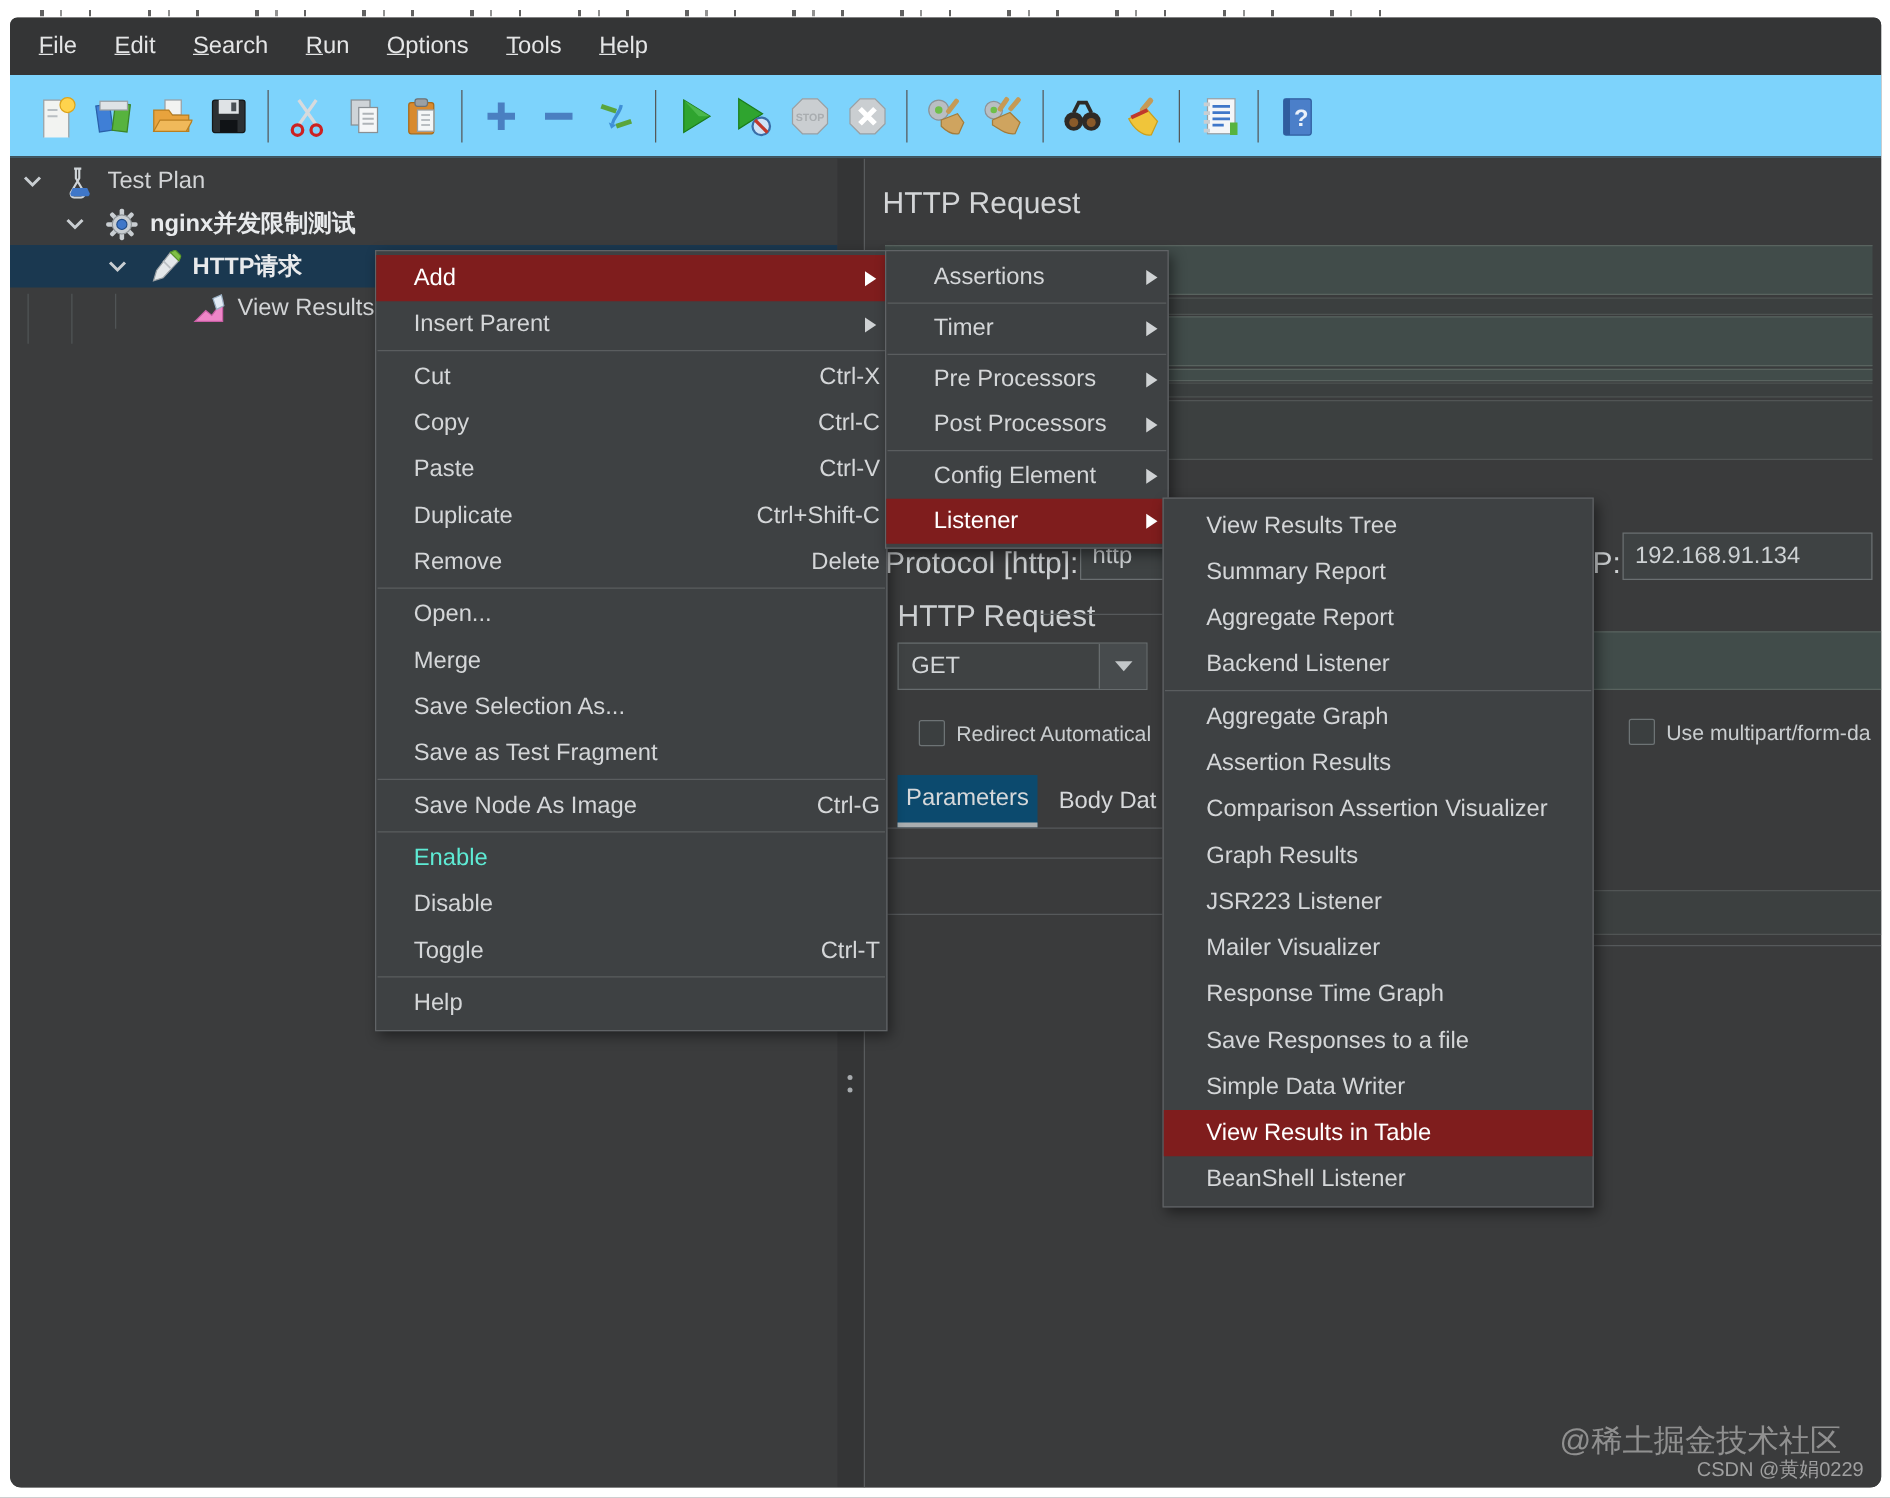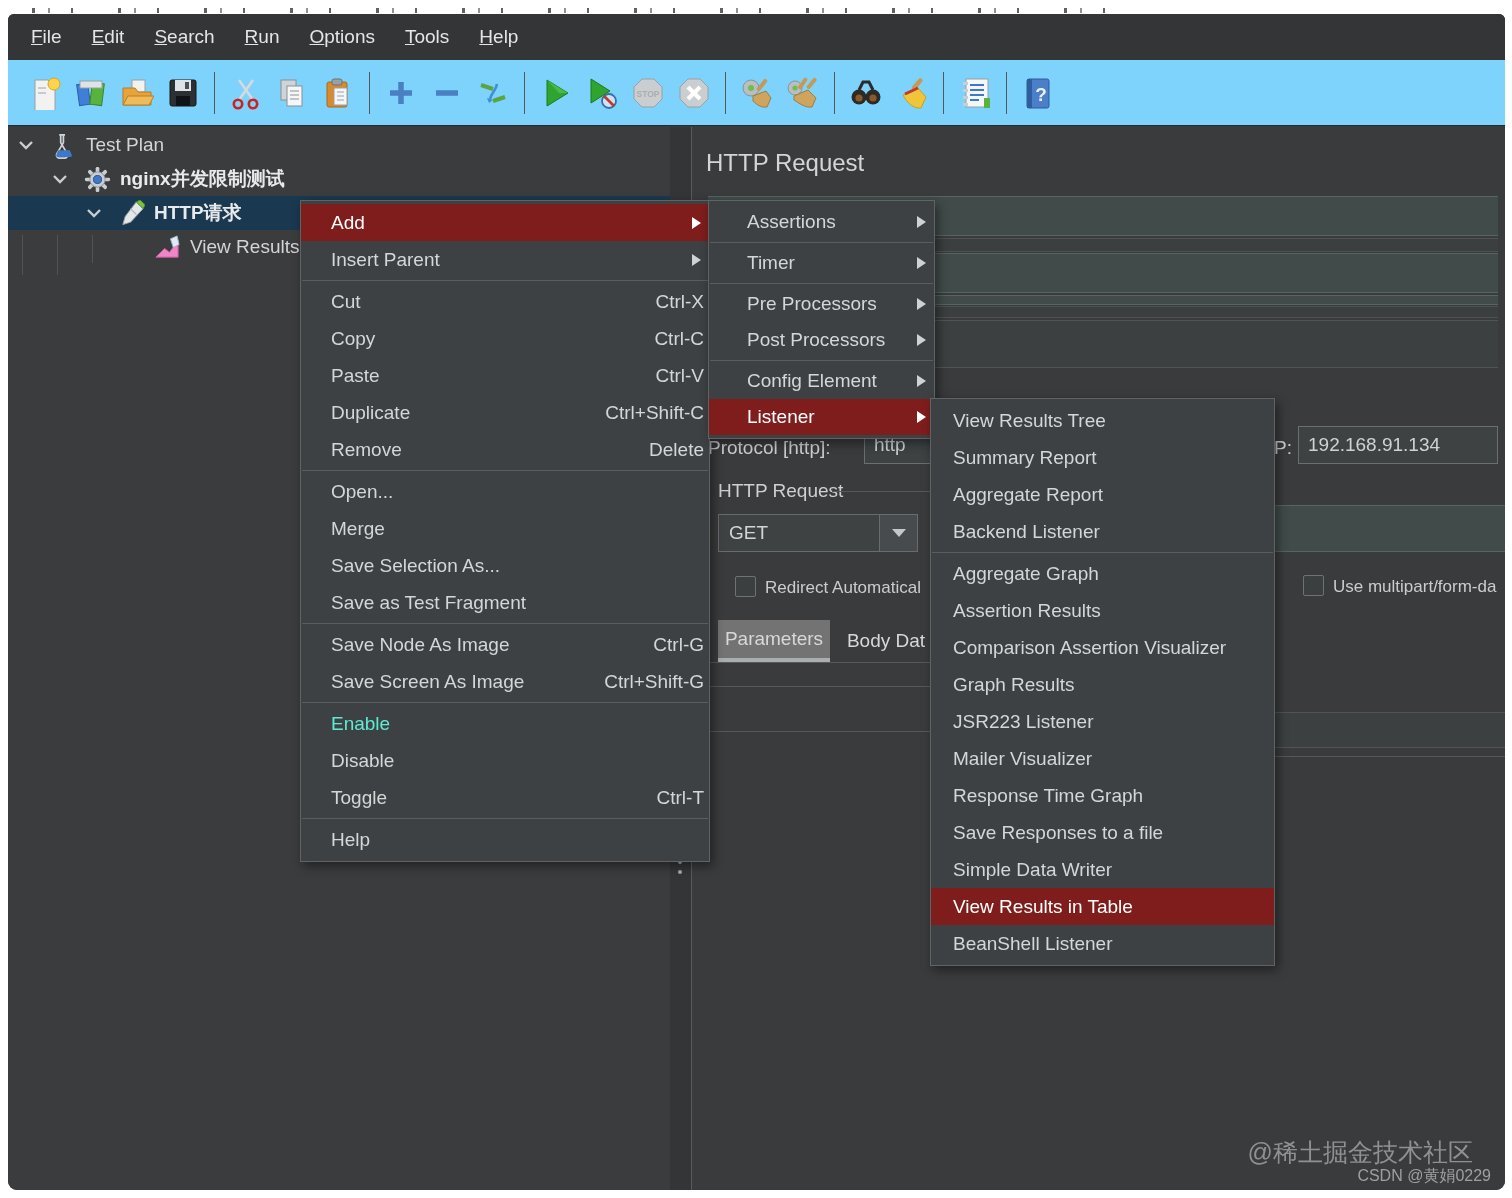--- a/index.html
+++ b/index.html
@@ -44,40 +44,40 @@
   .guide { position:absolute; width:1px; background:#50545六; background:#505456; }
 
   
   .rp-title { position:absolute; color:#d3d5d7; font-size:24px; }
   .stripe { position:absolute; }
   .g { background:#414c4a; border-top:1px solid #59635f; border-bottom:1px solid #59635f; }
   .dk { background:#3b3f3f; border-top:1px solid #4e5352; border-bottom:1px solid #4e5352; }
   .dk2 { background:#3c4040; border-top:1px solid #515555; border-bottom:1px solid #515555; }
   .field { position:absolute; background:#3e4243; border:1px solid #6a6f71; color:#ced2d4; font-size:19px;
            display:flex; align-items:center; padding-left:9px; }
-  .rp-label { position:absolute; color:#cdd0d2; font-size:19px; white-space:nowrap; }
+  .rp-label { position:absolute; color:#cdd0d2; font-size:24px; white-space:nowrap; }
   .hline { position:absolute; height:1px; background:#56595b; }
   .combo { position:absolute; background:#3f4243; border:1px solid #676c6e; display:flex; }
   .combo .val { flex:1; color:#d2d5d7; font-size:19px; display:flex; align-items:center; padding-left:10px; }
   .combo .btn { width:38px; border-left:1px solid #676c6e; background:#474b4d; display:flex; align-items:center; justify-content:center; }
   .tri-down { width:0; height:0; border-left:7px solid transparent; border-right:7px solid transparent; border-top:8px solid #c3c7c9; }
   .cb { position:absolute; width:21px; height:21px; background:#3b3f40; border:1.5px solid #6d7375; border-radius:2px; }
   .cb-label { position:absolute; color:#c9cdcf; font-size:17px; white-space:nowrap; overflow:hidden; }
   .tab { position:absolute; height:42px; display:flex; align-items:center; justify-content:center;
          color:#d6d8da; font-size:19px; }
-  .tab.on { background:#737373; border-bottom:4px solid #a9aeb0;text-align:center; }
+  .tab.on { background:#0c4a6e; border-bottom:4px solid #a9aeb0;text-align:center; }
 
   
   .menu { position:absolute; background:#3e4143; border:1px solid #606366; box-shadow:3px 4px 10px rgba(0,0,0,.45);
           display:flex; flex-direction:column; padding:3px 0; z-index:10; }
   .mi { position:relative; flex:none; display:flex; align-items:center; color:#d4d6d8; font-size:19px;
         padding-left:30px; padding-right:16px; }
   #context-menu .mi { height:37px; }
   #add-submenu .mi { height:36px; padding-left:38px; }
-  #listener-submenu .mi { height:37px; padding-left:22px; }
+  #listener-submenu .mi { height:37px; padding-left:34px; }
   .mi.hl { background:#7f1d1d; color:#ffffff; }
   .mi.dis { color:#5eead4; }
   .mi .sc { position:absolute; right:5px; }
   .msep { flex:none; height:1px; background:#5a5d5f; margin:2px 1px; }
   .arr { position:absolute; right:8px; width:0; height:0; border-left:9px solid #cfd2d4;
          border-top:6px solid transparent; border-bottom:6px solid transparent; }
   #add-submenu { z-index:11; }
   #listener-submenu { z-index:12; }
 
   
@@ -404,24 +404,20 @@
           <span>Save Selection As...</span>
         </div>
       <div class="mi">
           <span>Save as Test Fragment</span>
         </div>
       <div class="msep"></div>
       <div class="mi">
           <span>Save Node As Image</span>
           <span class="sc">Ctrl-G</span>
         </div>
-      <div class="mi">
-          <span>Save Screen As Image</span>
-          <span class="sc">Ctrl+Shift-G</span>
-        </div>
       <div class="msep"></div>
       <div class="mi dis">
           <span>Enable</span>
         </div>
       <div class="mi">
           <span>Disable</span>
         </div>
       <div class="mi">
           <span>Toggle</span>
           <span class="sc">Ctrl-T</span>

